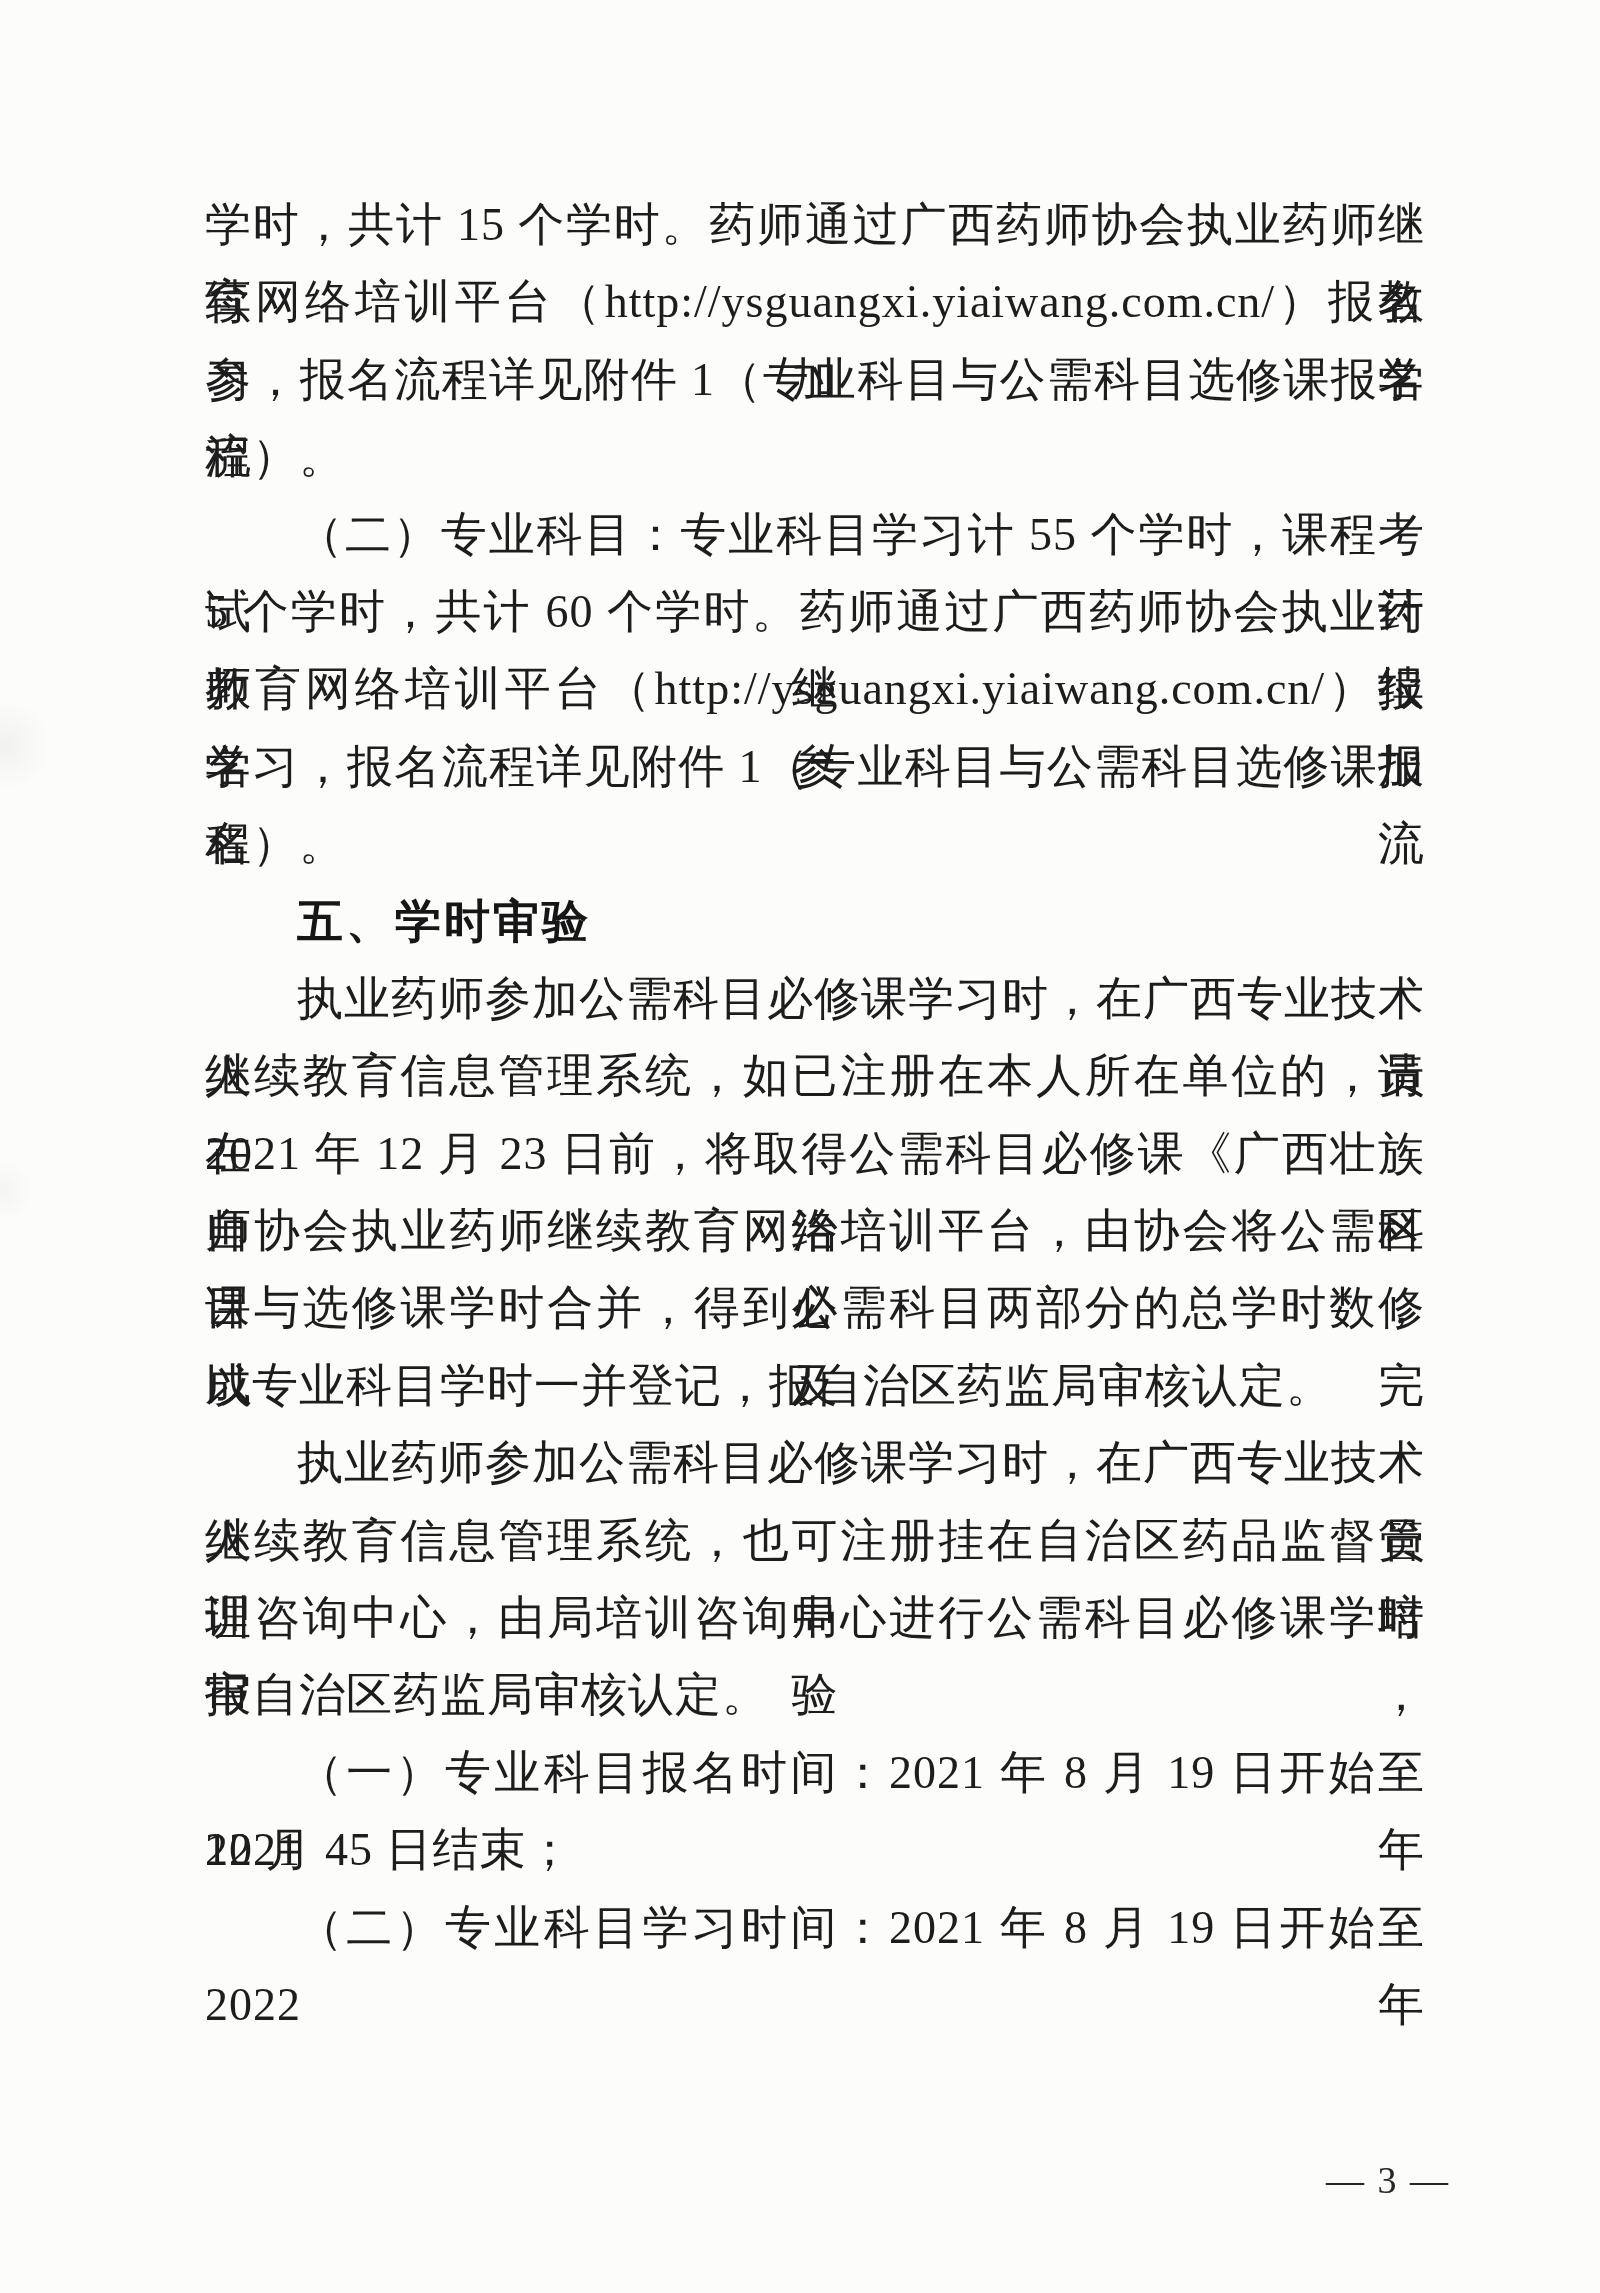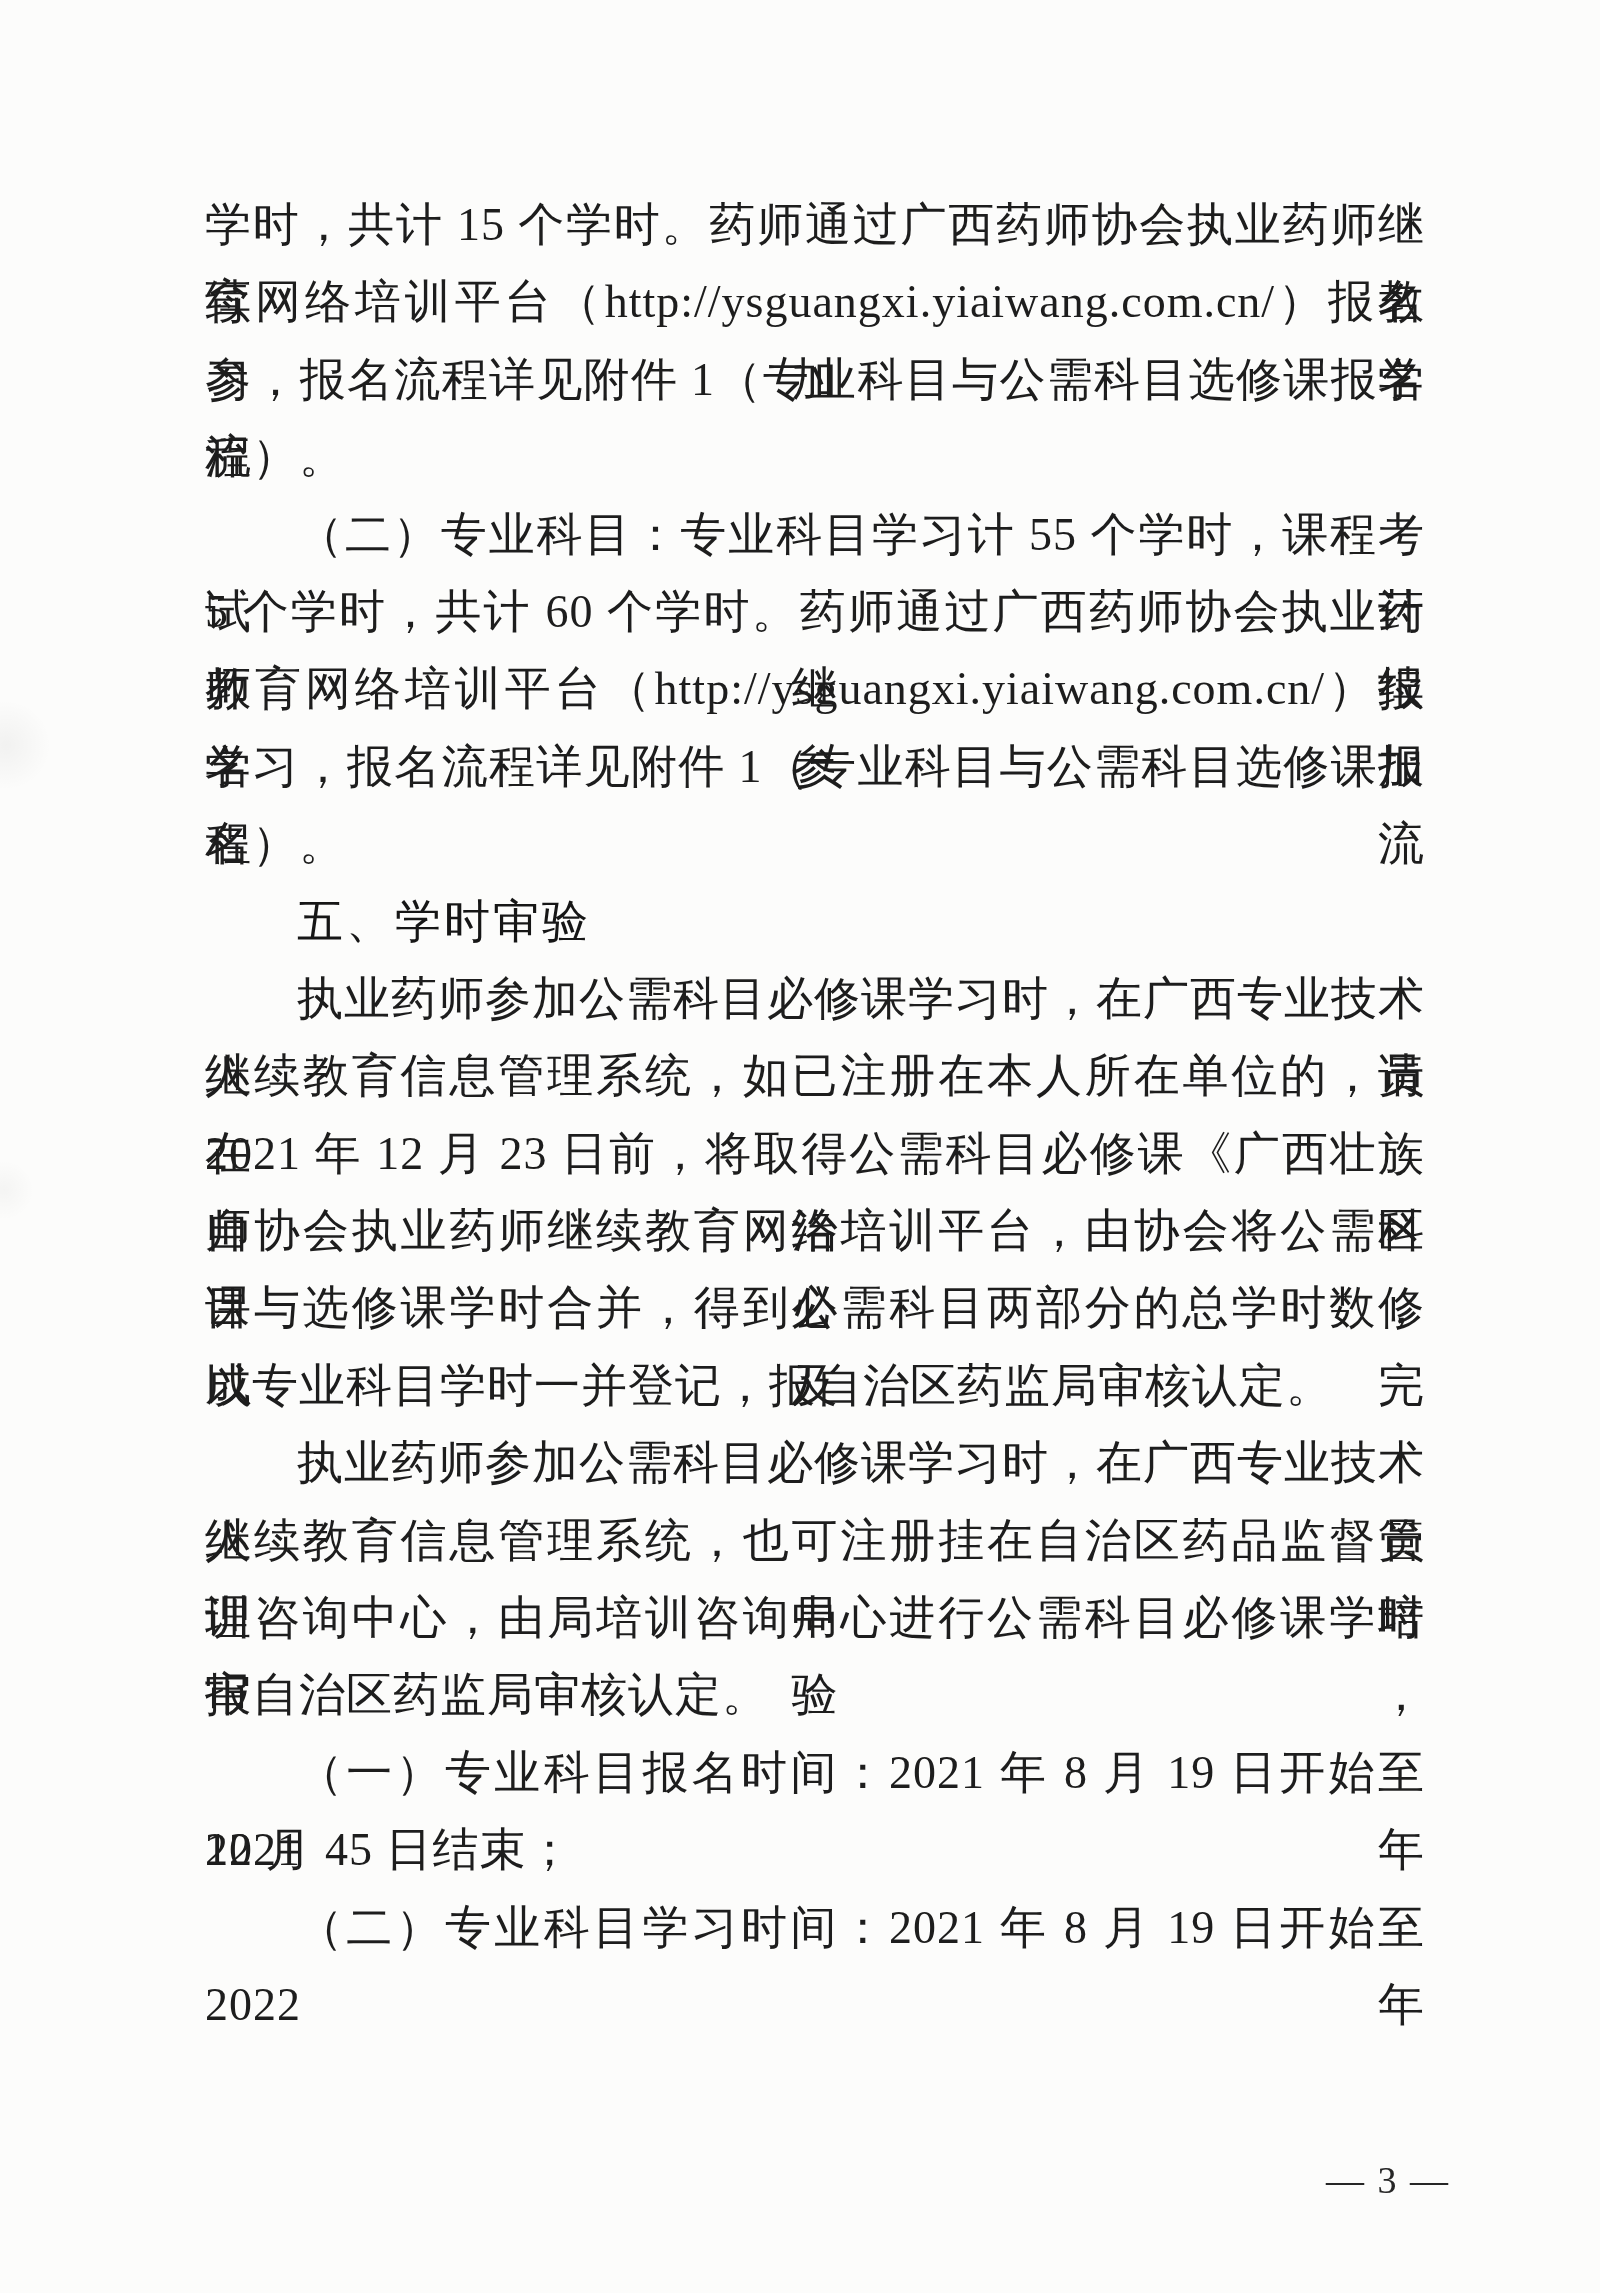--- a/index.html
+++ b/index.html
@@ -38,21 +38,21 @@
   .line.just {
     white-space: normal;
     text-align: justify;
     text-align-last: justify;
   }
   .line.indent {
     text-indent: 92px;
   }
   .line.heading {
     font-family: "Liberation Sans", sans-serif;
-    font-weight: 400;
+    font-weight: 700;
     letter-spacing: 3px;
     color: #161616;
   }
   .page-number {
     position: absolute;
     top: 2156px;
     right: 150px;
     font-size: 38px;
     line-height: 48px;
     letter-spacing: 2px;

